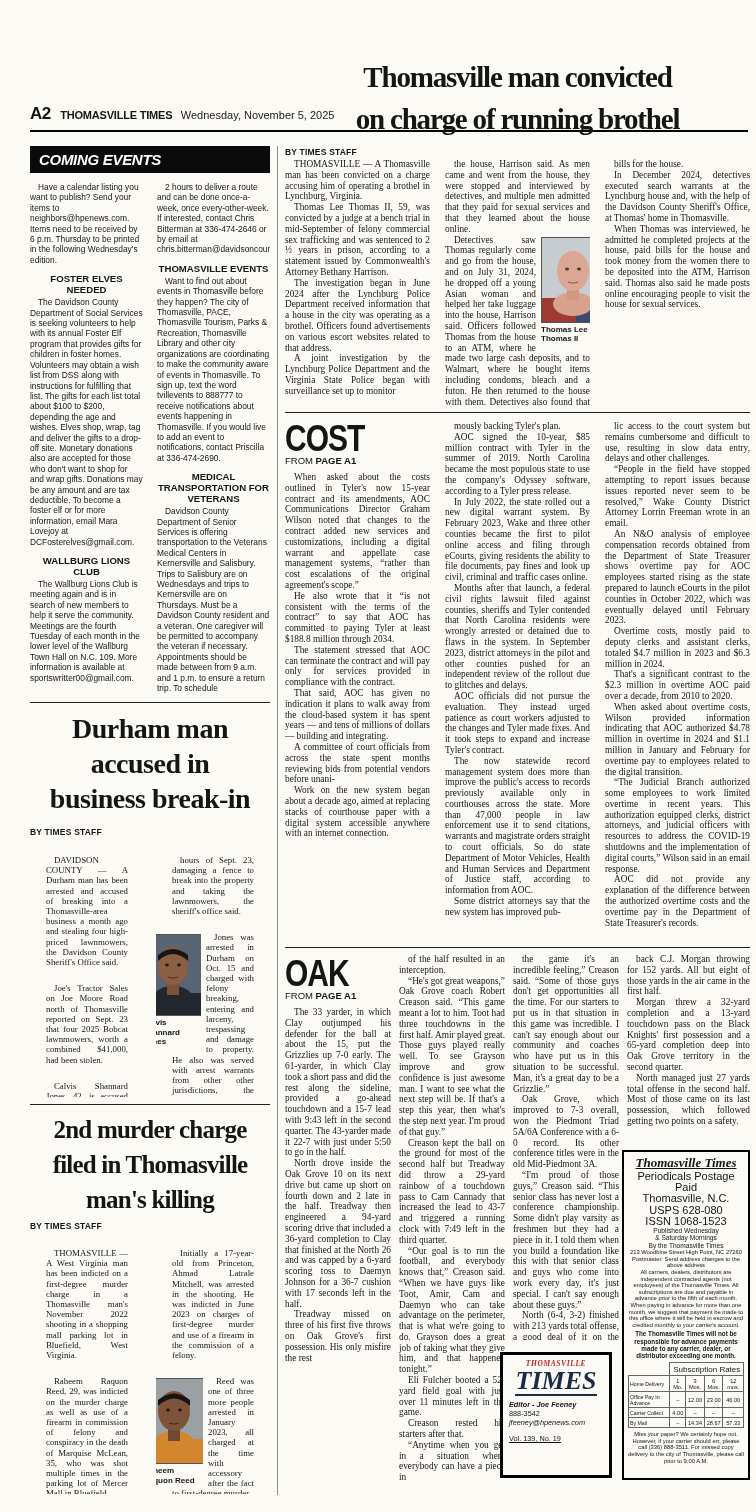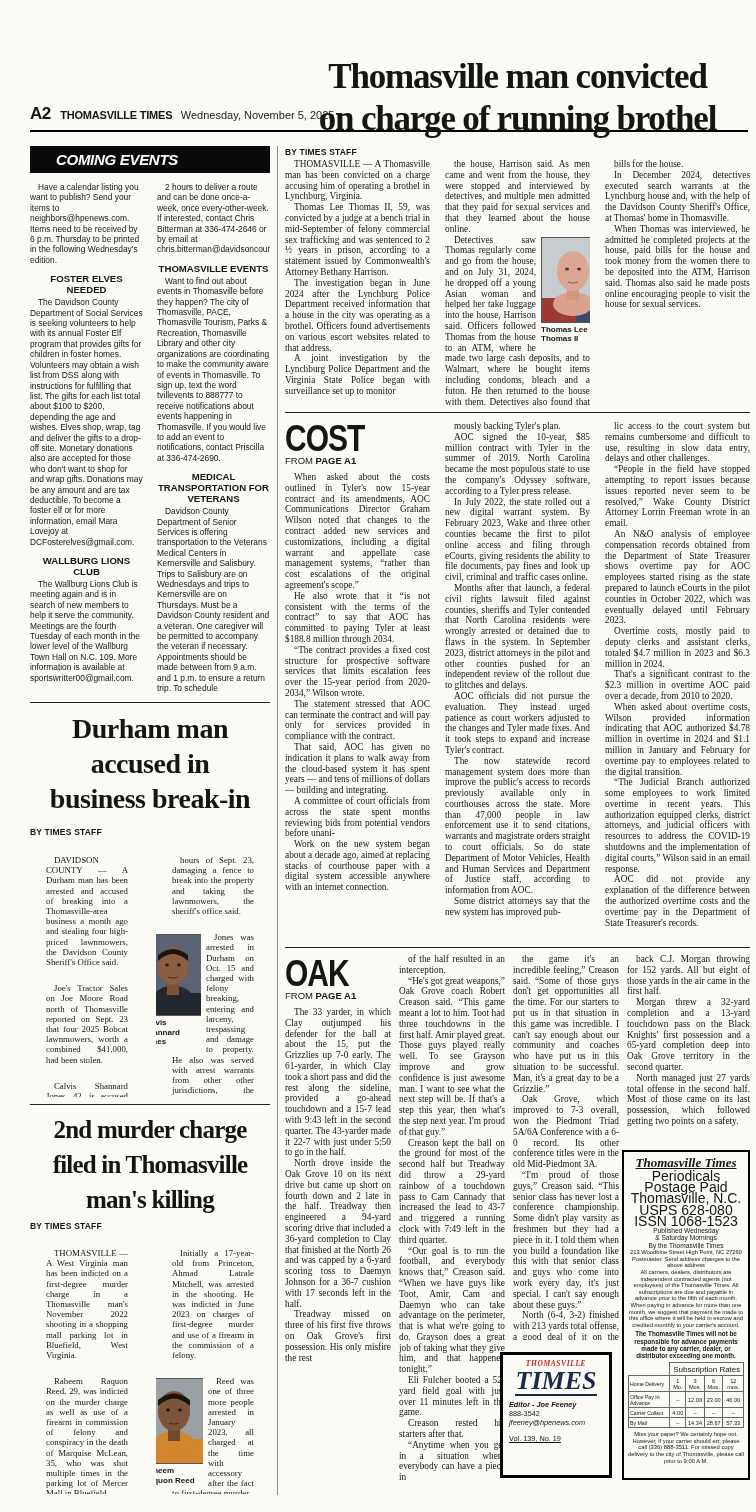--- a/index.html
+++ b/index.html
@@ -11,34 +11,34 @@
 
   
   .pageheader{left:30px;top:104px;width:718px;border-bottom:2.5px solid #000;padding-bottom:6px;
               font-family:"Liberation Sans",sans-serif;white-space:nowrap;}
   .ph-page{font-size:17px;font-weight:bold;letter-spacing:-0.5px;}
   .ph-paper{font-size:11px;font-weight:bold;margin-left:5px;letter-spacing:-0.2px;}
   .ph-date{font-size:11px;margin-left:4px;color:#222;}
 
   
   .banner{left:30px;top:146px;width:240px;height:27px;background:#0b0b0b;color:#fff;
-          font:italic bold 15px/27px "Liberation Sans",sans-serif;padding-left:26px;box-sizing:border-box;letter-spacing:-0.3px;}
+          font:italic bold 15px/27px "Liberation Sans",sans-serif;padding-left:9px;box-sizing:border-box;letter-spacing:-0.3px;}
   .events{font-family:"Liberation Sans",sans-serif;font-size:8.4px;line-height:10.4px;overflow:hidden;}
   .events p{margin:0;text-indent:8px;}
   .ev-head{font-weight:bold;font-size:9.6px;line-height:11px;text-align:center;margin:8px 0 2px;}
 
   
   .bodytext{font-size:9.3px;line-height:10.8px;overflow:hidden;}
   .bodytext p{margin:0;text-indent:9px;text-align:justify;}
   .smallbody{font-size:8.8px;line-height:10.2px;overflow:hidden;}
   .smallbody p{margin:16px;text-indent:8px;text-align:justify;}
 
   .headline{font-weight:bold;text-align:center;}
   .headline p{margin:0;white-space:nowrap;}
-  .hl-main{font-size:35px;line-height:42px;letter-spacing:-1.2px;}
+  .hl-main{font-size:29px;line-height:42px;letter-spacing:-1.2px;}
   .hl-durham{font-size:28px;line-height:35px;letter-spacing:-0.5px;}
   .hl-murder{font-size:25px;line-height:35px;letter-spacing:-0.8px;}
   .byline{font-family:"Liberation Sans",sans-serif;font-weight:bold;font-size:8.5px;text-align:left;letter-spacing:0.2px;}
 
   .slug{font-family:"Liberation Sans",sans-serif;font-weight:bold;font-size:30px;letter-spacing:-1px;
         transform:scaleY(1.25);transform-origin:left top;}
   .frompage{font-family:"Liberation Sans",sans-serif;font-size:9.5px;}
   .frompage .b{font-weight:bold;}
 
   
@@ -57,21 +57,21 @@
               border-bottom:2px solid #1b2b47;margin:0 6px 4px;}
   .edblock{font-family:"Liberation Sans",sans-serif;font-size:7.3px;line-height:9px;text-align:left;}
   .ed-name{font-weight:bold;font-style:italic;}
   .ed-email{font-style:italic;}
   .vol{text-decoration:underline;margin-top:7px;}
 
   
   .subbox{left:622px;top:1150px;width:128px;height:330px;border:2px solid #000;background:#fbfaf5;
           box-sizing:border-box;padding:3px 4px;font-family:"Liberation Sans",sans-serif;text-align:center;}
   .m-title{font:italic bold 13px "Liberation Serif",serif;text-decoration:underline;}
-  .m-big{font-size:14px;line-height:11.2px;}
+  .m-big{font-size:11px;line-height:11.2px;}
   .m-pub{font-size:6.6px;line-height:7.4px;}
   .m-pub p{margin:0;}
   .m-small{font-size:5.8px;line-height:6.6px;}
   .m-bold{font-weight:bold;font-size:6.3px;line-height:7.2px;margin:2px 0;}
   .rates{width:100%;border-collapse:collapse;margin:3px 0;font-size:5.6px;}
   .rates td{border:1px solid #666;padding:1.5px 1px;}
   .rates .rt{font-size:8px;}
   .rates .lbl{text-align:left;font-size:5.2px;}
   .noborder{border:none !important;}
 </style>
@@ -167,21 +167,20 @@
 
   <div class="hr" style="left:285px;top:412px;width:465px;"></div>
   <div class="abs slug" style="left:285px;top:417px;">COST</div>
   <div class="abs frompage" style="left:285px;top:455px;">
     <span>FROM</span>
     <span class="b">PAGE A1</span>
   </div>
   <div class="abs bodytext" style="left:285px;top:472px;width:145px;height:483px;">
       <p>When asked about the costs outlined in Tyler's now 15-year contract and its amendments, AOC Communications Director Graham Wilson noted that changes to the contract added new services and customizations, including a digital warrant and appellate case management systems, “rather than cost escalations of the original agreement's scope.”</p>
       <p>He also wrote that it “is not consistent with the terms of the contract” to say that AOC has committed to paying Tyler at least $188.8 million through 2034.</p>
-      <p>“The contract provides a fixed cost structure for prospective software services that limits escalation fees over the 15-year period from 2020-2034,” Wilson wrote.</p>
       <p>The statement stressed that AOC can terminate the contract and will pay only for services provided in compliance with the contract.</p>
       <p>That said, AOC has given no indication it plans to walk away from the cloud-based system it has spent years — and tens of millions of dollars — building and integrating.</p>
       <p>A committee of court officials from across the state spent months reviewing bids from potential vendors before unani-</p>
       <p>Work on the new system began about a decade ago, aimed at replacing stacks of courthouse paper with a digital system accessible anywhere with an internet connection.</p>
     </div>
   <div class="abs bodytext" style="left:445px;top:421px;width:145px;height:534px;">
       <p>mously backing Tyler's plan.</p>
       <p>AOC signed the 10-year, $85 million contract with Tyler in the summer of 2019. North Carolina became the most populous state to use the company's Odyssey software, according to a Tyler press release.</p>
       <p>In July 2022, the state rolled out a new digital warrant system. By February 2023, Wake and three other counties became the first to pilot online access and filing through eCourts, giving residents the ability to file documents, pay fines and look up civil, criminal and traffic cases online.</p>
       <p>Months after that launch, a federal civil rights lawsuit filed against counties, sheriffs and Tyler contended that North Carolina residents were wrongly arrested or detained due to flaws in the system. In September 2023, district attorneys in the pilot and other counties pushed for an independent review of the rollout due to glitches and delays.</p>

